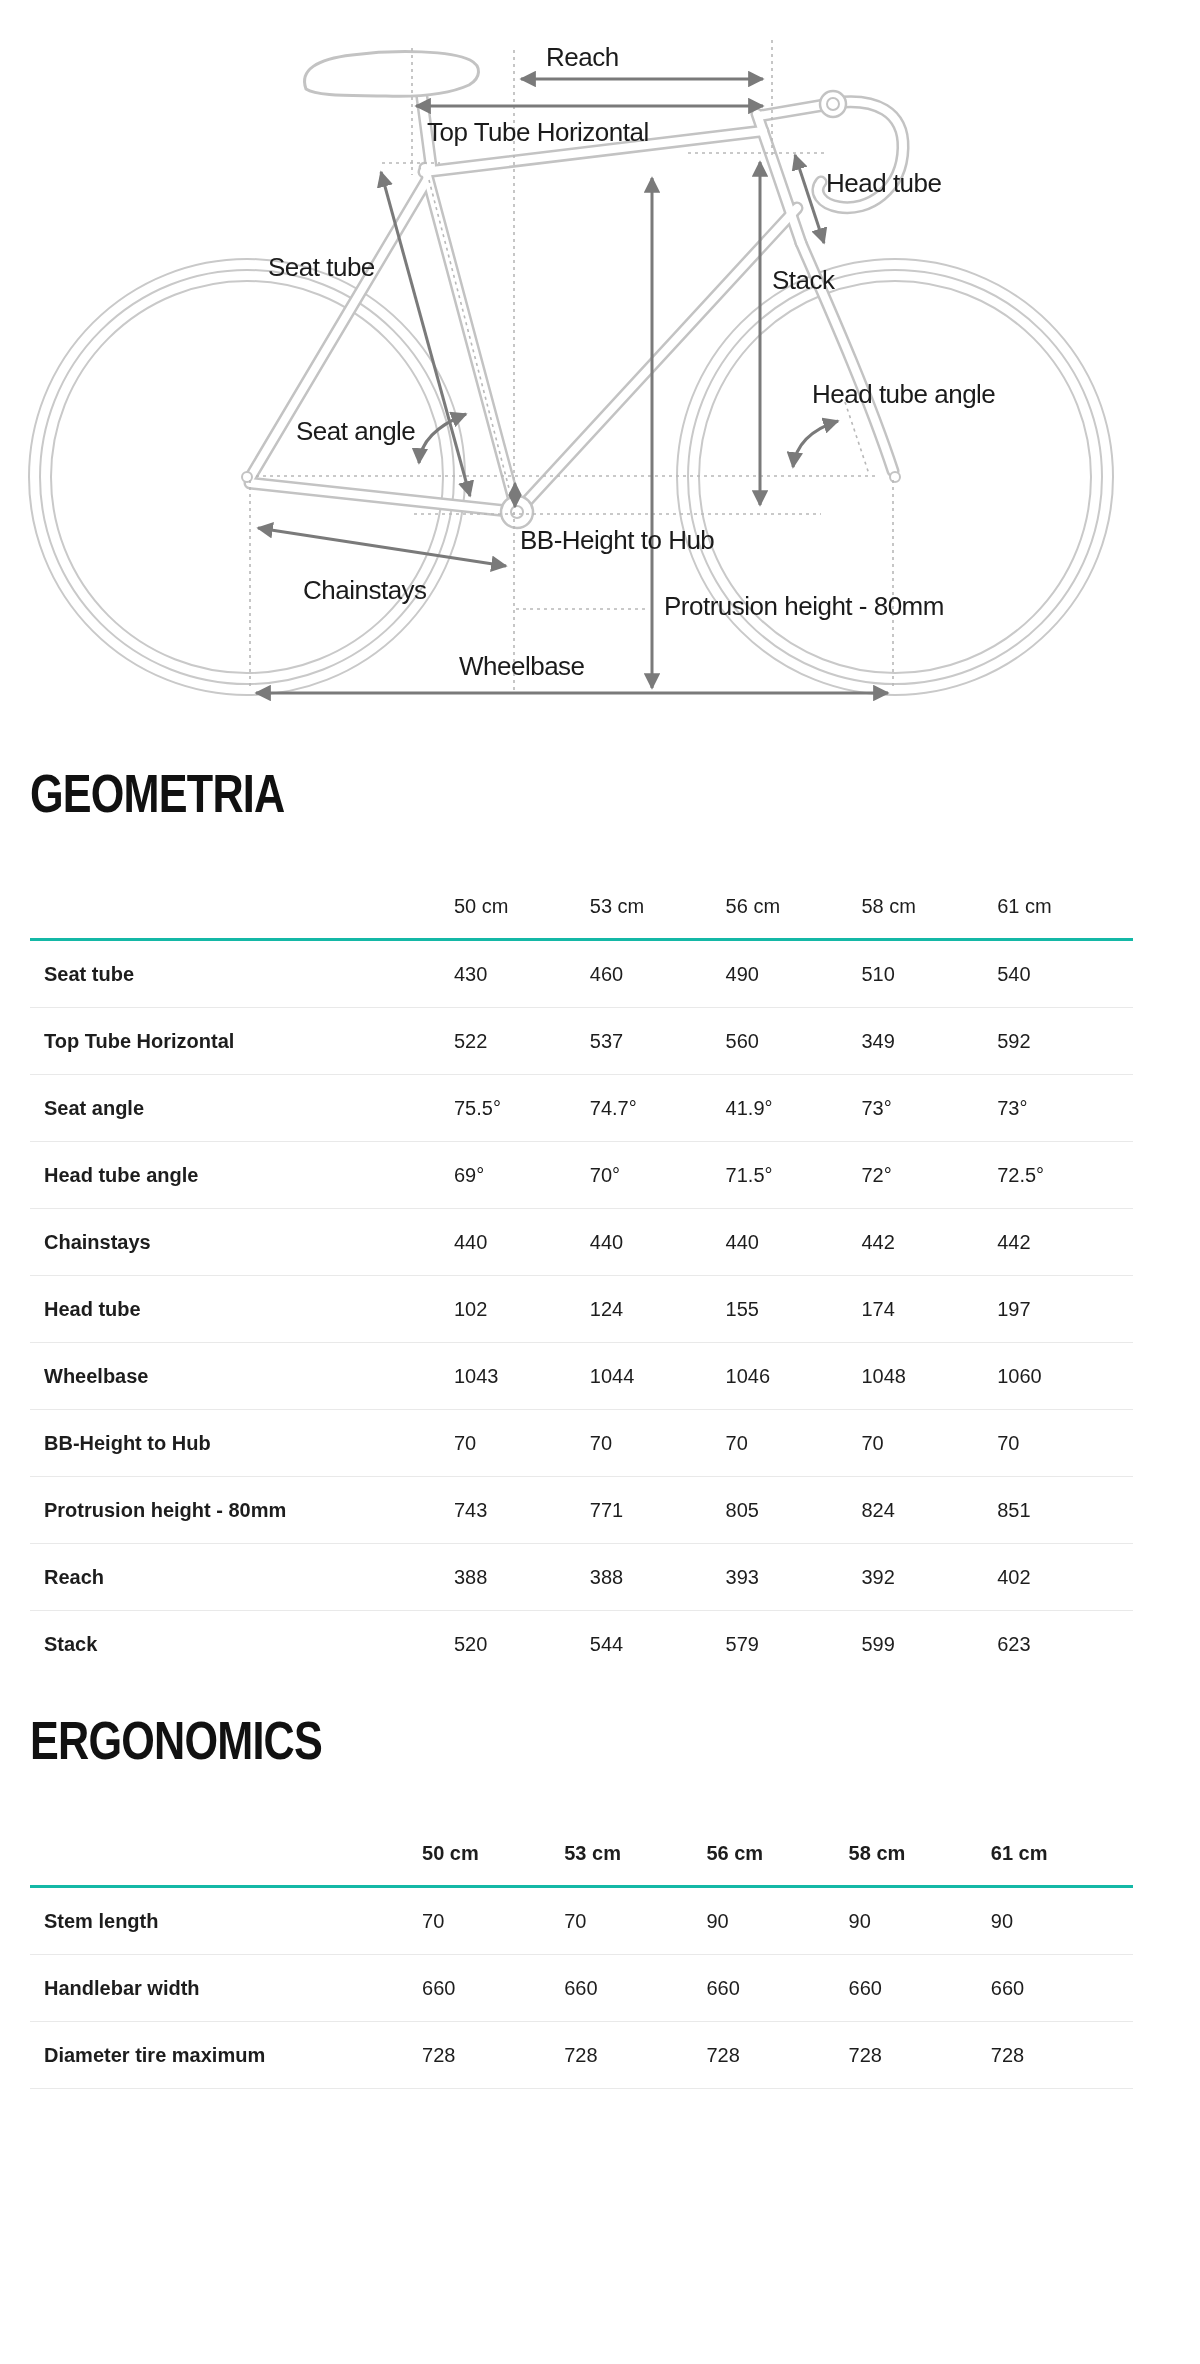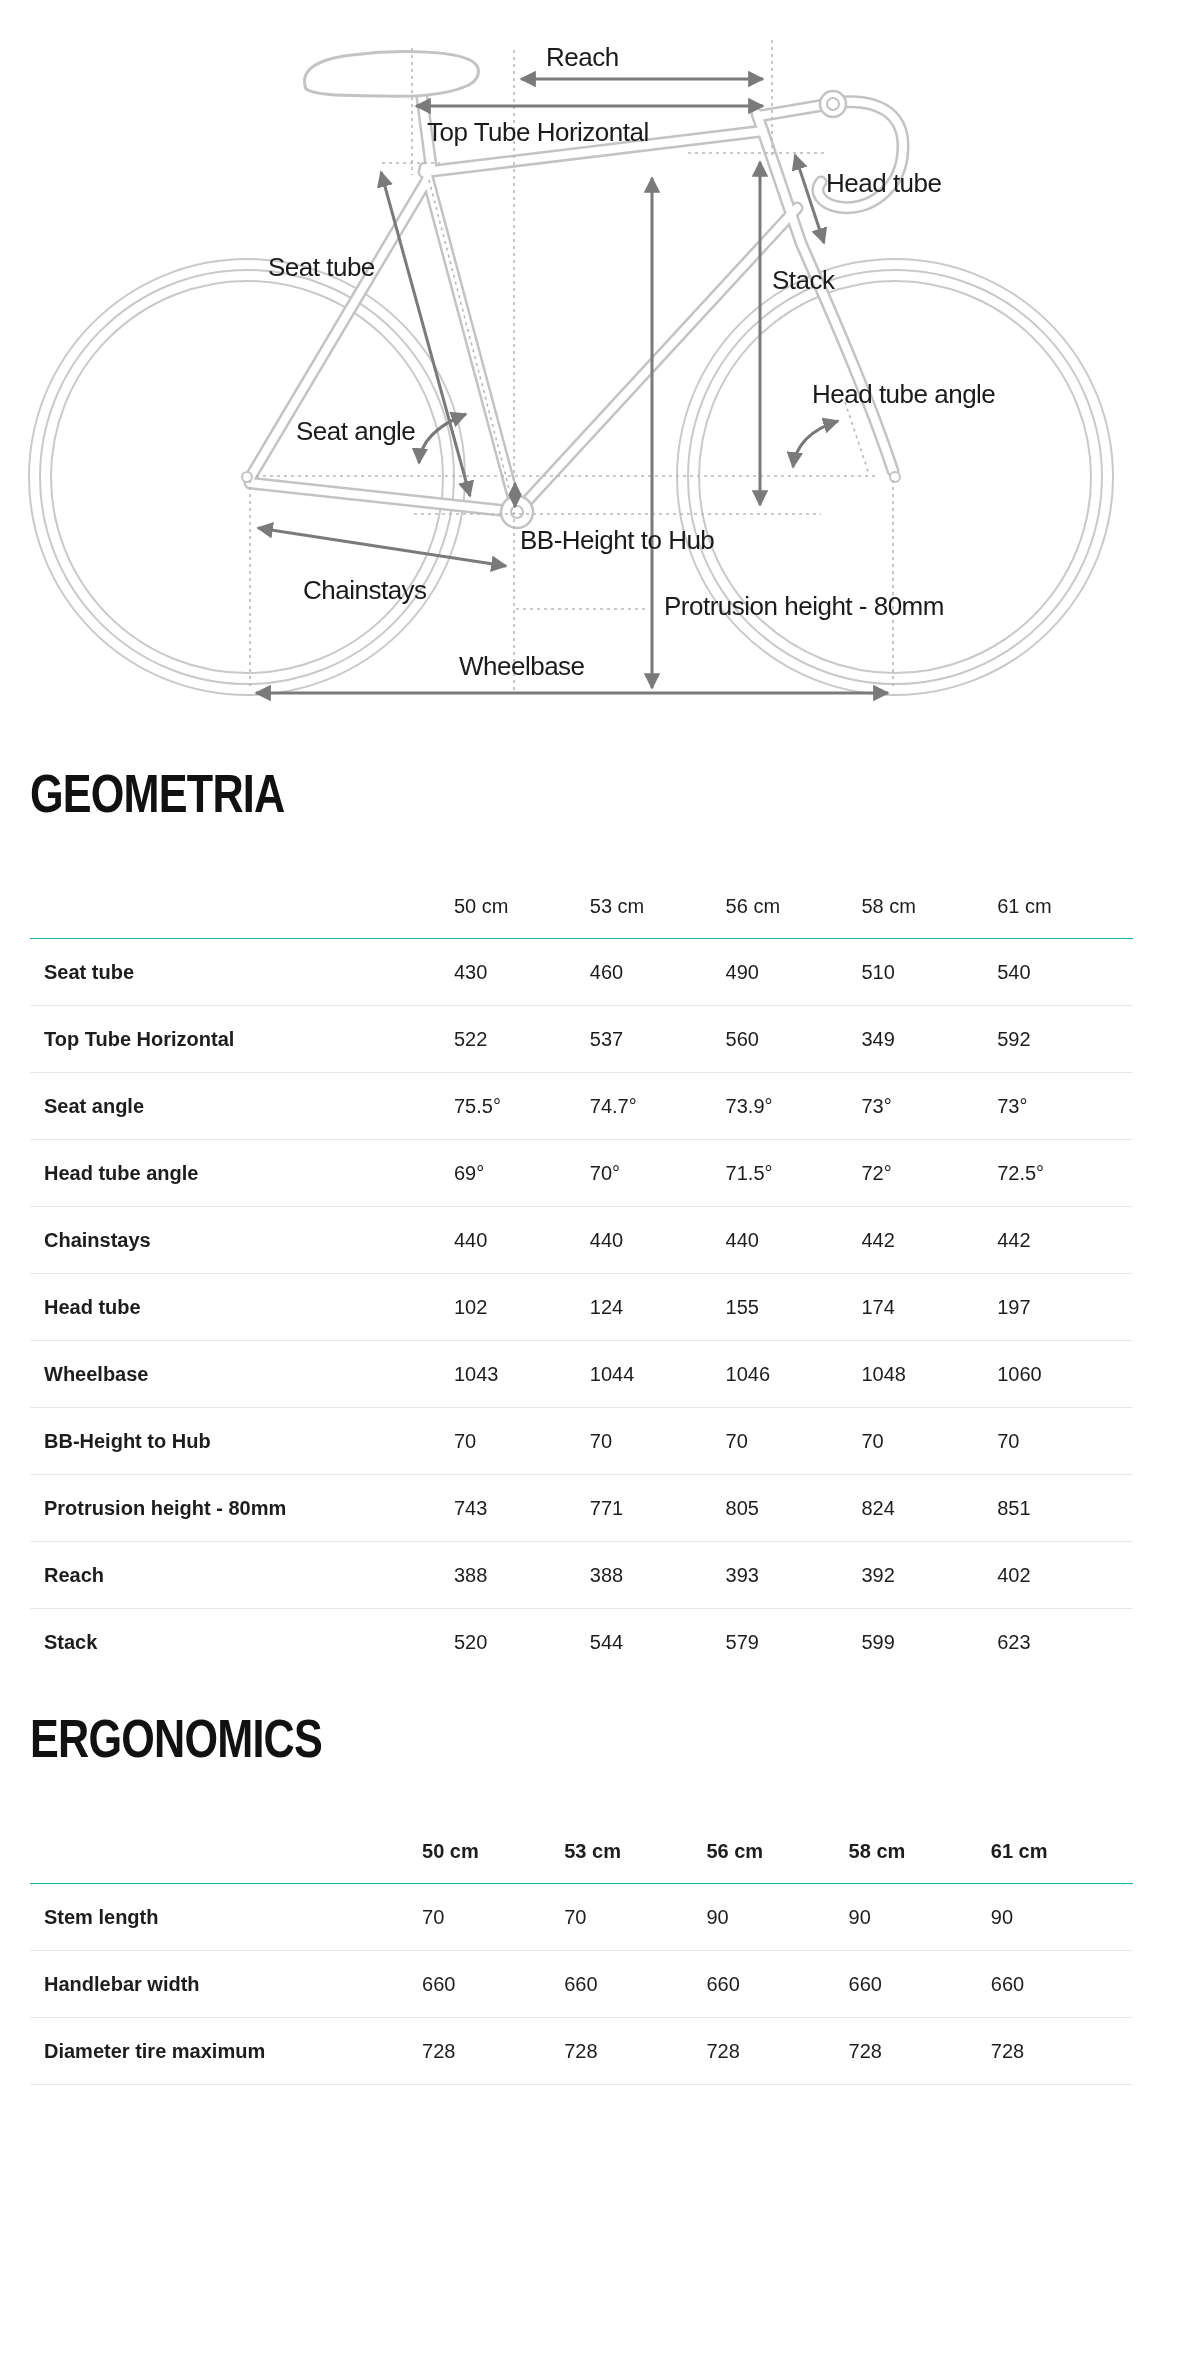--- a/index.html
+++ b/index.html
@@ -31,21 +31,21 @@
     table-layout:fixed;
     width:1103px;
     margin-left:30px;
   }
   table.spec th{
     font-size:20px;
     text-align:left;
     vertical-align:bottom;
     height:98px;
     padding:0 0 20px 0;
-    border-bottom:1px solid #14b8a6;
+    border-bottom:3px solid #14b8a6;
   }
   table.spec.normal-head th{font-weight:normal;}
   table.spec.bold-head th{font-weight:bold;}
   table.spec td{
     font-size:20px;
     height:66px;
     vertical-align:middle;
     border-bottom:1px solid #e9e9e9;
     padding:0;
   }
@@ -195,21 +195,21 @@
           <td>522</td>
           <td>537</td>
           <td>560</td>
           <td>349</td>
           <td>592</td>
         </tr>
         <tr>
           <td class="rowlabel">Seat angle</td>
           <td>75.5°</td>
           <td>74.7°</td>
-          <td>73.9°</td>
+          <td>41.9°</td>
           <td>73°</td>
           <td>73°</td>
         </tr>
         <tr>
           <td class="rowlabel">Head tube angle</td>
           <td>69°</td>
           <td>70°</td>
           <td>71.5°</td>
           <td>72°</td>
           <td>72.5°</td>

